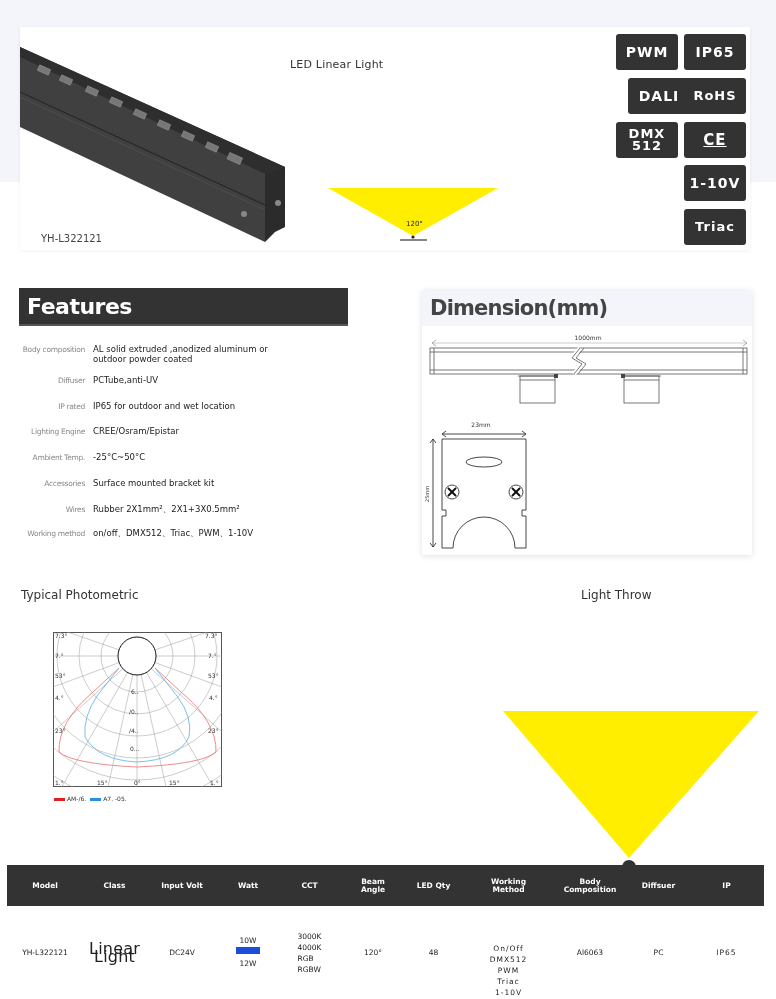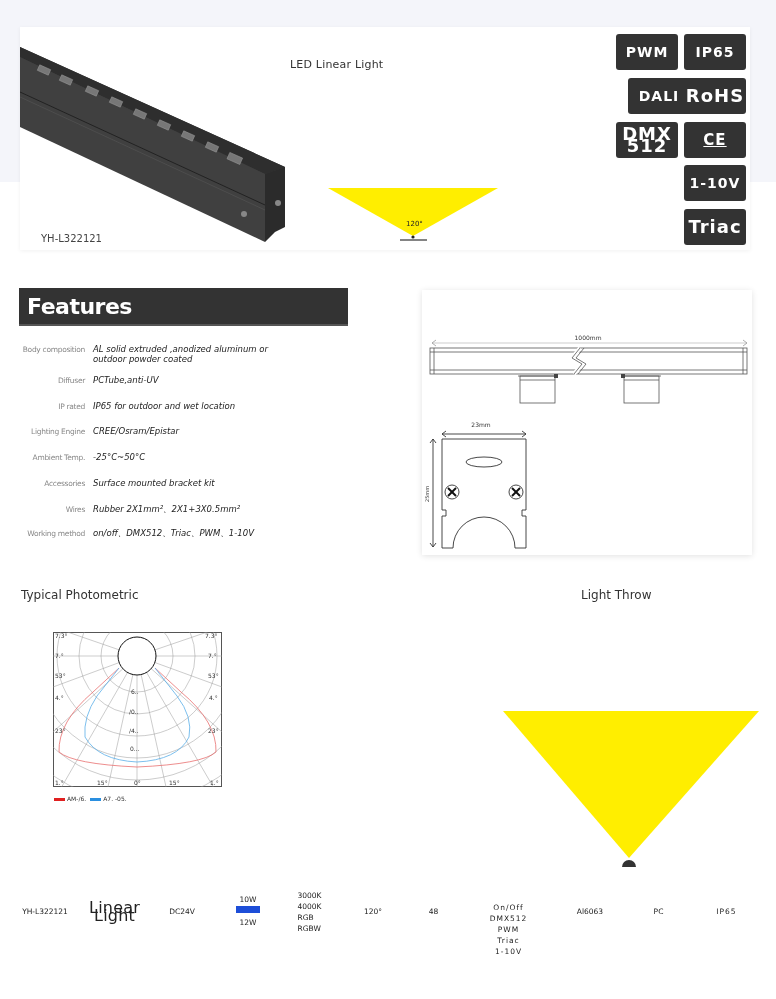--- a/index.html
+++ b/index.html
@@ -10,28 +10,28 @@
 
   .hero { position: absolute; left: 20px; top: 27px; width: 730px; height: 223px; background: #ffffff; box-shadow: 0 1px 4px rgba(0,0,0,0.06); overflow: hidden; }
   .hero-title { position: absolute; left: 240px; top: 31px; font-size: 11px; color: #333; letter-spacing: 0.2px; margin-left: 30px; }
   .hero-model { position: absolute; left: 21px; top: 206px; font-size: 10px; color: #444; }
   .hero-bar { position: absolute; left: 0; top: 0; width: 270px; height: 223px; }
   .hero-beam { position: absolute; left: 308px; top: 160px; width: 172px; height: 60px; }
   .beam-label { position: absolute; left: 386px; top: 193px; font-size: 7px; color: #222; }
 
   .badges { position: absolute; left: 596px; top: 7px; width: 134px; }
   .badge { position: absolute; width: 62px; height: 36px; background: #333333; border-radius: 3px; color: #fff; font-weight: bold; font-size: 14px; display: flex; align-items: center; justify-content: center; text-align: center; line-height: 12px; letter-spacing: 1px; }
-  .badge.small { font-size: 18px; }
+  .badge.small { font-size: 13px; }
 
   .features-header { position: absolute; left: 19px; top: 288px; width: 329px; height: 38px; background: #333333; border-bottom: 2px solid #555; }
   .features-header span { position: absolute; left: 8px; top: 6px; color: #fff; font-size: 22px; font-weight: bold; letter-spacing: -0.5px; }
 
   .feature-row { position: absolute; left: 0; width: 360px; font-size: 9px; }
   .feature-label { position: absolute; right: 275px; width: 100px; text-align: right; color: #888; font-size: 7.5px; letter-spacing: -0.3px; top: 1px; }
-  .feature-value { position: absolute; left: 93px; color: #222; font-size: 8.5px; line-height: 10px; width: 200px; font-style: italic; }
+  .feature-value { position: absolute; left: 93px; color: #222; font-size: 8.5px; line-height: 10px; width: 200px; }
 
   .dim-card { position: absolute; left: 422px; top: 290px; width: 330px; height: 265px; background: #ffffff; box-shadow: 0 1px 6px rgba(0,0,0,0.12); }
   .dim-header { position: absolute; left: 0; top: 0; width: 330px; height: 36px; background: #f4f5fa; }
   .dim-header span { position: absolute; left: 8px; top: 6px; font-size: 21px; font-weight: bold; color: #444; letter-spacing: -0.8px; }
 
   .section-title { position: absolute; font-size: 12px; color: #333; }
 
   .polar { position: absolute; left: 53px; top: 632px; width: 169px; height: 155px; }
   .legend { position: absolute; left: 54px; top: 795px; font-size: 6px; color: #333; display: flex; gap: 4px; align-items: center; }
   .legend .sw { display: inline-block; width: 11px; height: 3px; margin-right: 2px; vertical-align: middle; }
@@ -133,20 +133,23 @@
 <div class="feature-row" style="top:504px;">
   <span class="feature-label" style="right:auto;left:-15px;">Wires</span>
   <span class="feature-value">Rubber 2X1mm²、2X1+3X0.5mm²</span>
 </div>
 <div class="feature-row" style="top:528px;">
   <span class="feature-label" style="right:auto;left:-15px;">Working method</span>
   <span class="feature-value">on/off、DMX512、Triac、PWM、1-10V</span>
 </div>
 
 <div class="dim-card">
+  <div class="dim-header">
+    <span>Dimension(mm)</span>
+  </div>
   <svg style="position:absolute;left:0;top:36px;" width="330" height="229" viewBox="0 0 330 229">
     <g fill="none" stroke="#555" stroke-width="0.8">
       <line x1="10" y1="17" x2="325" y2="17" stroke="#999" stroke-width="0.5"></line>
       <polyline points="14,14 10,17 14,20" stroke="#999"></polyline>
       <polyline points="321,14 325,17 321,20" stroke="#999"></polyline>
       <rect x="8" y="22" width="317" height="26"></rect>
       <line x1="8" y1="26" x2="325" y2="26"></line>
       <line x1="8" y1="44" x2="325" y2="44"></line>
       <line x1="12" y1="22" x2="12" y2="48"></line>
       <line x1="321" y1="22" x2="321" y2="48"></line>
@@ -248,20 +251,36 @@
 
 <span class="section-title" style="left:581px;top:588px;">Light Throw</span>
 <svg class="throw" viewBox="0 0 262 160">
   <polygon points="3,3 259,3 129,150" fill="#ffee00"></polygon>
 </svg>
 
 <div class="spec-table">
   <svg style="position:absolute;left:614px;top:-8px;" width="16" height="10">
       <path d="M1,10 A7,7 0 0 1 15,10 Z" fill="#333"></path>
     </svg>
+  <div class="spec-head">
+    <div class="cell c0">Model</div>
+    <div class="cell c1">Class</div>
+    <div class="cell c2">Input Volt</div>
+    <div class="cell c3">Watt</div>
+    <div class="cell c4">CCT</div>
+    <div class="cell c5" style="white-space:pre-line;">Beam
+Angle</div>
+    <div class="cell c6">LED Qty</div>
+    <div class="cell c7" style="white-space:pre-line;">Working
+Method</div>
+    <div class="cell c8" style="white-space:pre-line;">Body
+Composition</div>
+    <div class="cell c9">Diffsuer</div>
+    <div class="cell c10">IP</div>
+  </div>
   <div class="spec-body">
     <div class="cell c0">YH-L322121</div>
     <div class="cell c1 class-cell">Linear Light</div>
     <div class="cell c2">DC24V</div>
     <div class="cell c3">
       <span class="watt-top">10W</span>
       <span class="watt-bottom">12W</span>
     </div>
     <div class="cell c4 stack">
       <div>

